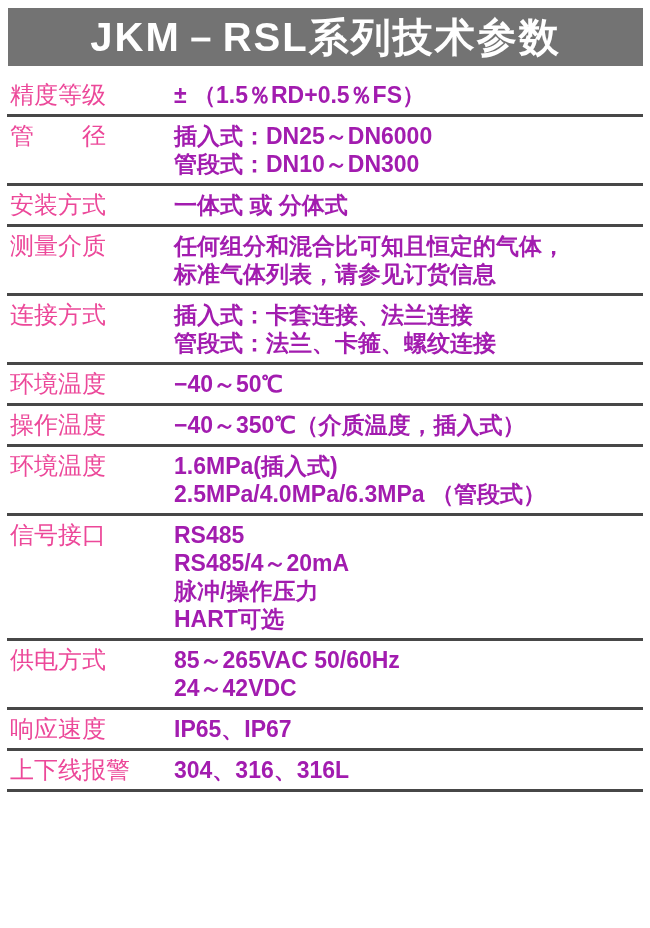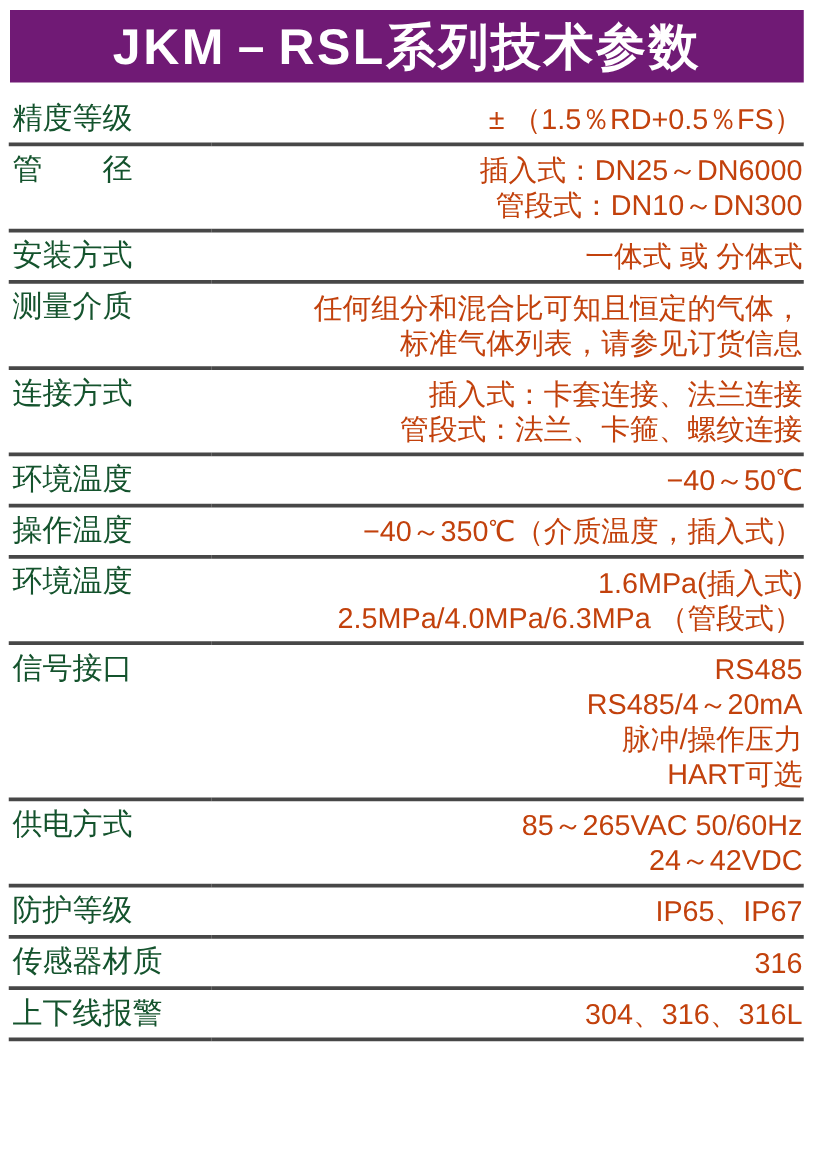--- a/index.html
+++ b/index.html
@@ -15,21 +15,21 @@
   }
   .page {
     width: 650px;
     height: 928px;
     background: #ffffff;
     box-sizing: border-box;
   }
   .banner {
     margin: 8px 7px 0 8px;
     height: 58px;
-    background: #701a75;
+    background: #737373;
     display: flex;
     align-items: center;
     justify-content: center;
   }
   .banner h1 {
     margin: 0;
     color: #ffffff;
     font-size: 40px;
     font-weight: bold;
     letter-spacing: 2px;
@@ -45,33 +45,32 @@
   .spec-table td {
     border-bottom: 3px solid #474747;
     vertical-align: top;
     padding-top: 5px;
     padding-bottom: 5px;
     text-align: left;
   }
   .spec-table th {
     width: 158px;
     padding-left: 3px;
-    color: #14532d;
+    color: #ec4899;
     font-size: 24px;
     font-weight: 500;
     line-height: 28px;
     white-space: pre;
   }
   .spec-table td {
     padding-left: 5px;
-    color: #c2410c;
+    color: #a21caf;
     font-size: 23px;
-    font-weight: 400;
+    font-weight: 700;
     line-height: 28px;
-    text-align: right;
   }
   .value-line {
     white-space: nowrap;
   }
 </style>
 </head>
 <body>
 
 <div class="page">
 
@@ -155,32 +154,26 @@
 
       <tr>
         <th>供电方式</th>
         <td>
           <div class="value-line">85～265VAC 50/60Hz</div>
           <div class="value-line">24～42VDC</div>
         </td>
       </tr>
 
       <tr>
-        <th>防护等级</th>
+        <th>响应速度</th>
         <td>
           <div class="value-line">IP65、IP67</div>
         </td>
       </tr>
 
-      <tr>
-        <th>传感器材质</th>
-        <td>
-          <div class="value-line">316</div>
-        </td>
-      </tr>
 
       <tr>
         <th>上下线报警</th>
         <td>
           <div class="value-line">304、316、316L</div>
         </td>
       </tr>
     </tbody>
   </table>
 

